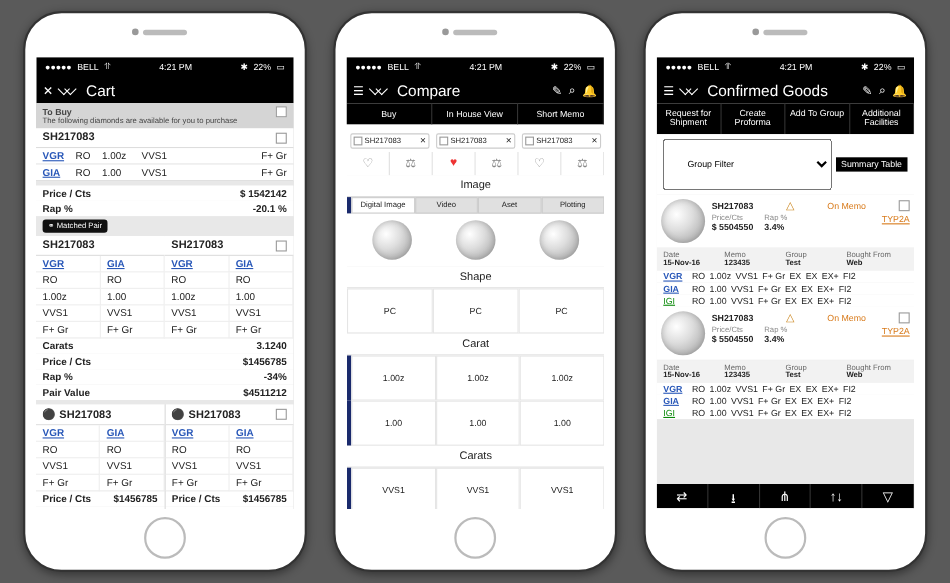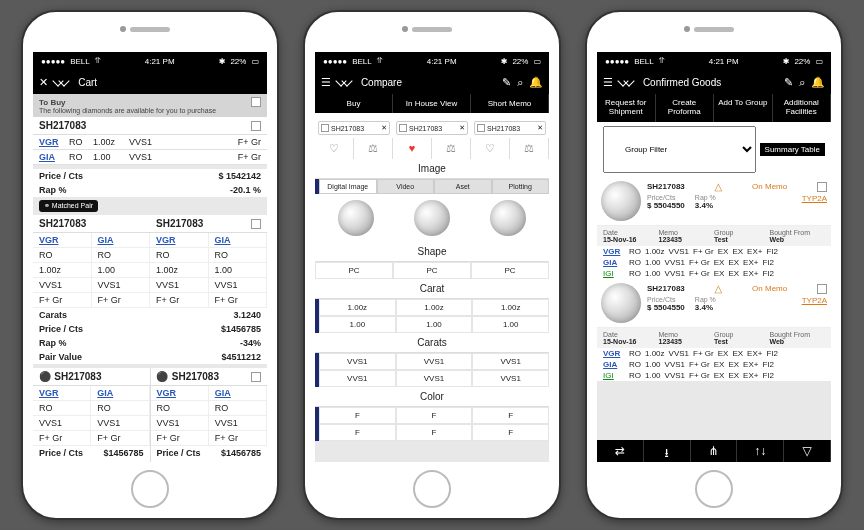--- a/index.html
+++ b/index.html
@@ -8,21 +8,21 @@
 .speaker{position:absolute;top:15px;left:50%;transform:translateX(-50%);width:40px;height:5px;background:#bbb;border-radius:3px}
 .camera{position:absolute;top:14px;left:38%;width:6px;height:6px;background:#999;border-radius:50%}
 .homebtn{position:absolute;bottom:10px;left:50%;transform:translateX(-50%);width:38px;height:38px;border:2px solid #bbb;border-radius:50%}
 .screen{position:absolute;top:40px;left:10px;right:10px;bottom:56px;background:#fff;overflow:hidden;font-size:9px;color:#222}
 .statusbar{height:18px;background:#000;color:#fff;display:flex;align-items:center;justify-content:space-between;padding:0 8px;font-size:8px}
 .statusbar .left,.statusbar .right{display:flex;gap:5px;align-items:center}
 .appheader{height:24px;background:#000;color:#fff;display:flex;align-items:center;padding:0 6px;gap:6px}
 .appheader .logo{width:18px;height:10px;position:relative}
 .appheader .logo::before,.appheader .logo::after{content:"";position:absolute;width:7px;height:7px;border-bottom:1px solid #fff;border-left:1px solid #fff;transform:rotate(-45deg);top:0}
 .appheader .logo::before{left:0}.appheader .logo::after{left:6px}
-.appheader .title{font-size:10px}
+.appheader .title{font-size:14px}
 .appheader .spacer{flex:1}
 .hicon{color:#fff;font-size:11px}
 .tabs-dark{display:flex;background:#000;color:#fff;font-size:8px}
 .tabs-dark .tab{flex:1;padding:5px 2px;text-align:center;border-right:1px solid #333}
 .two-row-tabs .tab{line-height:1.1}
 .content{overflow-y:auto;position:absolute;top:42px;bottom:0;left:0;right:0;background:#e8e8e8}
 .content.hastabs{top:66px}
 .content .section-grey{background:#d5d5d5;padding:3px 6px;font-size:8px;color:#444}
 .row{display:flex;align-items:center;padding:2px 6px;background:#fff;border-bottom:1px solid #e0e0e0;gap:4px}
 .cbox{width:10px;height:10px;border:1px solid #999;background:#fff;flex-shrink:0}
@@ -37,21 +37,21 @@
 .compare-tabs .ctab{flex:1;padding:2px;border:1px solid #ccc;border-radius:2px;margin:3px;font-size:7px;display:flex;align-items:center;gap:2px}
 .iconrow{display:flex}
 .iconrow .ic{flex:1;text-align:center;padding:4px 0;border-right:1px solid #ddd;font-size:11px;color:#888;background:#fff}
 .sect-title{text-align:center;padding:4px 0;background:#fff;font-size:10px;border-bottom:1px solid #ddd}
 .media-tabs{display:flex;font-size:7px}
 .media-tabs .mt{flex:1;padding:3px;background:#e0e0e0;text-align:center;border:1px solid #ccc}
 .media-tabs .mt.act{background:#fff}
 .diamonds{display:flex;gap:6px;padding:6px;background:#fff;justify-content:space-around}
 .diamond{width:36px;height:36px;border-radius:50%;background:radial-gradient(circle at 35% 35%,#fff,#ddd 40%,#bbb 70%,#999);box-shadow:inset 0 0 6px rgba(0,0,0,.2)}
 .triple{display:flex}
-.triple .t{flex:1;text-align:center;padding:3px 0;background:#fff;border:0.5px solid #e5e5e5;font-size:8px}
+.triple .t{flex:1;text-align:center;padding:15px 0;background:#fff;border:0.5px solid #e5e5e5;font-size:8px}
 .bar-left{border-left:4px solid #1a2a6c}
 .filterrow{display:flex;gap:4px;padding:4px 6px;align-items:center;background:#fff}
 .filterrow select{font-size:8px;padding:17px;flex:1}
 .btn-dark{background:#000;color:#fff;font-size:8px;padding:2px 5px;border:none}
 .confirmed-item{display:flex;padding:4px;background:#fff;gap:6px;font-size:8px;border-bottom:1px solid #eee}
 .confirmed-item .diamond{width:40px;height:40px}
 .confirmed-item .info{flex:1}
 .confirmed-item .info .r1{display:flex;justify-content:space-between;align-items:center}
 .warn{color:#c82;font-size:10px}
 .orange{color:#d87a1a;font-weight:normal}

